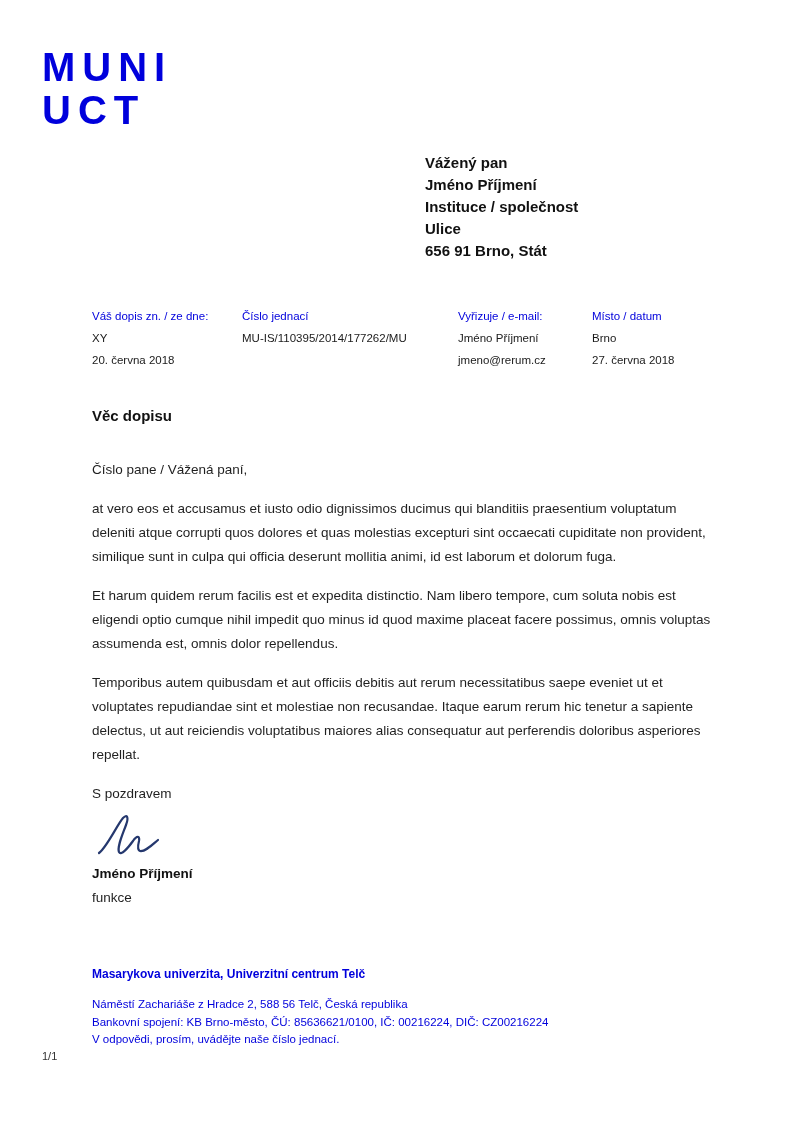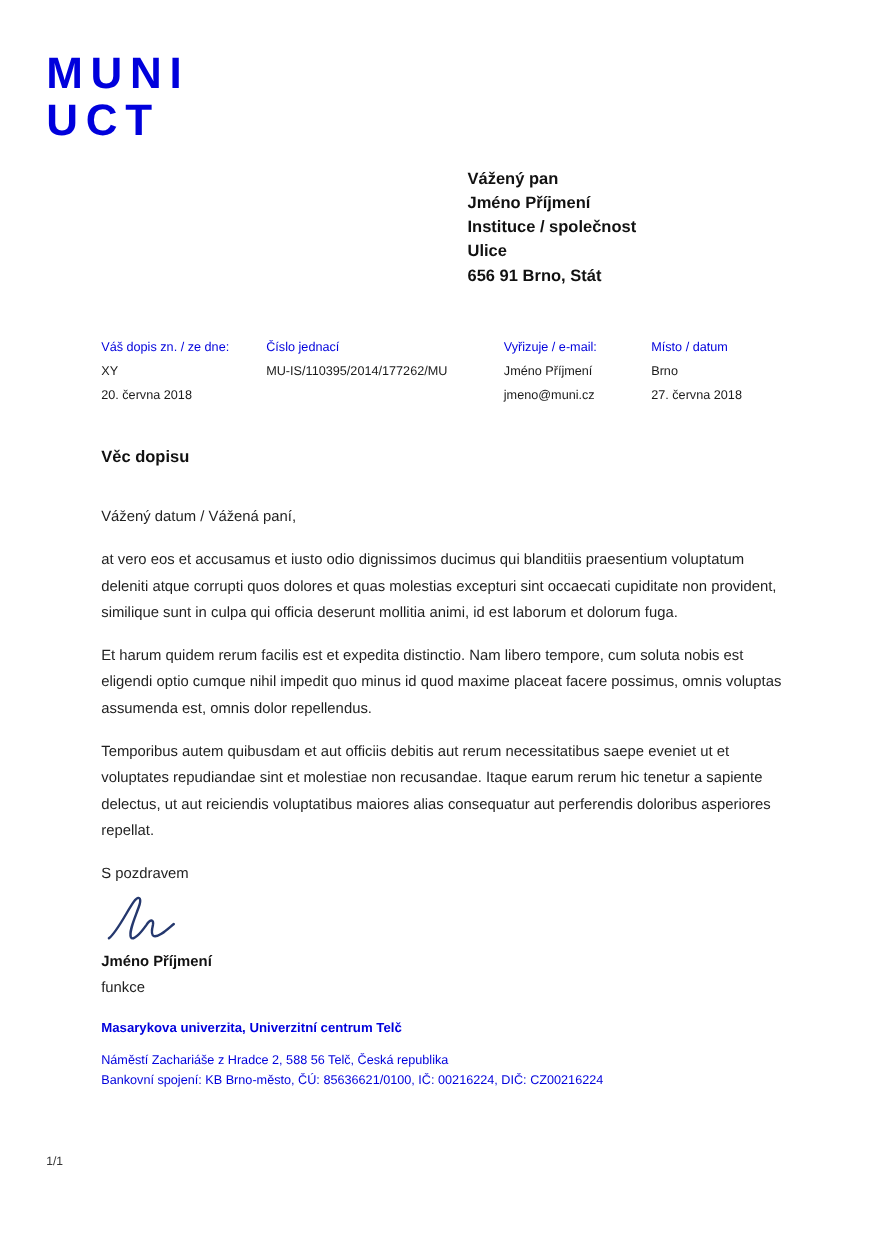--- a/index.html
+++ b/index.html
@@ -36,21 +36,21 @@
   
   .content { position: absolute; left: 92px; top: 404px; width: 622px; font-size: 13.5px; line-height: 24px; color: #1f1f1f; }
   .subject { font-weight: 700; font-size: 15px; color: #111; margin-bottom: 30px; }
   .salutation { margin-bottom: 15px; }
   .para { margin-bottom: 15px; }
   .closing { margin-top: 4px; }
   .signature { display: block; margin: 6px 0 2px 2px; }
   .signer-name { font-weight: 700; font-size: 13.5px; color: #111; }
   .signer-role { font-size: 13.5px; }
   
-  .footer { position: absolute; left: 92px; top: 927px; font-size: 11.5px; color: #0000dc; }
+  .footer { position: absolute; left: 92px; top: 967px; font-size: 11.5px; color: #0000dc; }
   .footer .org { font-weight: 700; font-size: 12px; margin-bottom: 15px; }
   .footer .line { line-height: 17.5px; }
   .page-number {
     position: absolute; left: 42px; top: 1048px;
     font-size: 11px; color: #333; line-height: 17.5px;
   }
 </style>
 </head>
 <body>
 
@@ -75,46 +75,47 @@
       <div class="val">XY</div>
       <div class="val">20. června 2018</div>
     </div>
     <div class="col col2">
       <div class="label">Číslo jednací</div>
       <div class="val">MU-IS/110395/2014/177262/MU</div>
     </div>
     <div class="col col3">
       <div class="label">Vyřizuje / e-mail:</div>
       <div class="val">Jméno Příjmení</div>
-      <div class="val">jmeno@muni.cz</div>
+      <div class="val">jmeno@rerum.cz</div>
     </div>
     <div class="col col4">
       <div class="label">Místo / datum</div>
       <div class="val">Brno</div>
       <div class="val">27. června 2018</div>
     </div>
   </div>
 
   <div class="content">
     <div class="subject">Věc dopisu</div>
-    <p class="salutation">Vážený datum / Vážená paní,</p>
+    <p class="salutation">Číslo pane / Vážená paní,</p>
     <p class="para">at vero eos et accusamus et iusto odio dignissimos ducimus qui blanditiis praesentium voluptatum deleniti atque corrupti quos dolores et quas molestias excepturi sint occaecati cupiditate non provident, similique sunt in culpa qui officia deserunt mollitia animi, id est laborum et dolorum fuga.</p>
     <p class="para">Et harum quidem rerum facilis est et expedita distinctio. Nam libero tempore, cum soluta nobis est eligendi optio cumque nihil impedit quo minus id quod maxime placeat facere possimus, omnis voluptas assumenda est, omnis dolor repellendus.</p>
     <p class="para">Temporibus autem quibusdam et aut officiis debitis aut rerum necessitatibus saepe eveniet ut et voluptates repudiandae sint et molestiae non recusandae. Itaque earum rerum hic tenetur a sapiente delectus, ut aut reiciendis voluptatibus maiores alias consequatur aut perferendis doloribus asperiores repellat.</p>
     <p class="closing">S pozdravem</p>
 
     <svg class="signature" width="80" height="48" viewBox="0 0 80 48" aria-hidden="true">
       <path d="M5 41 C 13 35, 23 13, 29 6 C 33 2, 35 5, 32 13 C 28 24, 23 35, 25 40 C 27 44, 34 36, 39 29 C 43 23, 46 24, 45 29 C 44 33, 43 38, 46 39 C 51 40, 58 33, 64 28" fill="none" stroke="#25386e" stroke-width="2.2" stroke-linecap="round" stroke-linejoin="round"></path>
     </svg>
 
     <div class="signer-name">Jméno Příjmení</div>
     <div class="signer-role">funkce</div>
   </div>
 
   <div class="footer">
     <div class="org">Masarykova univerzita, Univerzitní centrum Telč</div>
     <div class="line">Náměstí Zachariáše z Hradce 2, 588 56 Telč, Česká republika</div>
     <div class="line">Bankovní spojení: KB Brno-město, ČÚ: 85636621/0100, IČ: 00216224, DIČ: CZ00216224</div>
+    <div class="line">V odpovědi, prosím, uvádějte naše číslo jednací.</div>
   </div>
 
   <div class="page-number">1/1</div>
 
 </div>
 
 </body></html>

